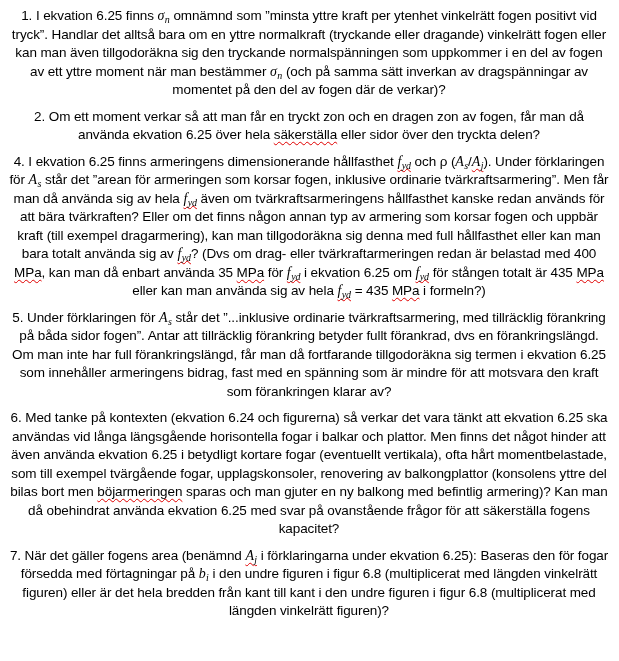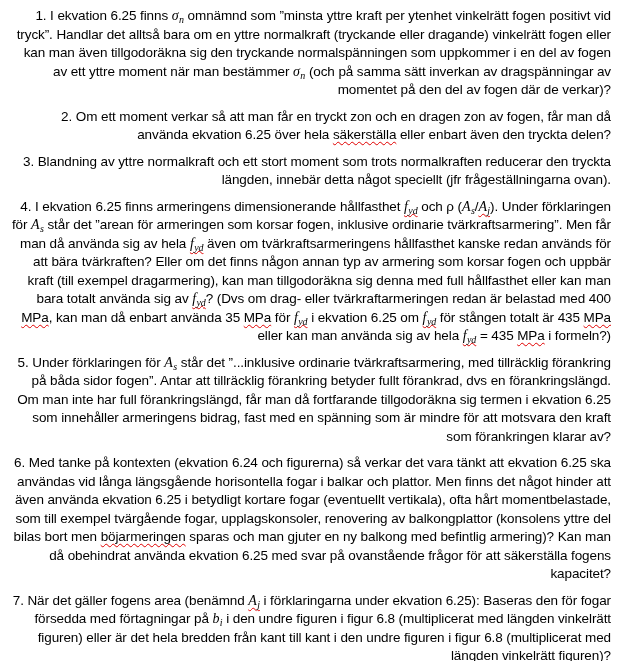--- a/index.html
+++ b/index.html
@@ -11,21 +11,21 @@
     overflow: hidden;
     font-family: "Liberation Sans", "DejaVu Sans", sans-serif;
     font-size: 13.5px;
     line-height: 18.5px;
     letter-spacing: -0.1px;
     background: #ffffff;
     color: #000000;
   }
   .doc p {
     margin: 0 0 8px 0;
-    text-align: right;
+    text-align: center;
   }
   
   .mvar {
     font-family: "Liberation Serif", "DejaVu Serif", serif;
     font-style: italic;
     font-size: 14px;
   }
   .mvar sub {
     font-size: 10px;
     line-height: 0;
@@ -40,19 +40,18 @@
     text-decoration-thickness: 1px;
     text-underline-offset: 2px;
     text-decoration-skip-ink: none;
   }
 </style>
 </head>
 <body style="background: rgb(255, 255, 255); color: rgb(0, 0, 0);">
 
 <div class="doc">
     <p><span><span>1. I ekvation 6.25 finns </span></span><span class="mvar"><span>σ</span><sub>n</sub></span><span><span> omnämnd som ”minsta yttre kraft per ytenhet vinkelrätt fogen positivt vid tryck”. Handlar det alltså bara om en yttre normalkraft (tryckande eller dragande) vinkelrätt fogen eller kan man även tillgodoräkna sig den tryckande normalspänningen som uppkommer i en del av fogen av ett yttre moment när man bestämmer </span></span><span class="mvar"><span>σ</span><sub>n</sub></span><span><span> (och på samma sätt inverkan av dragspänningar av momentet på den del av fogen där de verkar)?</span></span></p>
-    <p><span><span>2. Om ett moment verkar så att man får en tryckt zon och en dragen zon av fogen, får man då använda ekvation 6.25 över hela </span></span><span class="sq"><span>säkerställa</span></span><span><span> eller enbart även den tryckta delen?</span></span></p>
-    <p><span><span>3. Blandning av yttre normalkraft och ett stort moment som trots normalkraften reducerar den tryckta längden, innebär detta något speciellt (jfr frågeställningarna ovan).</span></span></p>
+    <p><span><span>2. Om ett moment verkar så att man får en tryckt zon och en dragen zon av fogen, får man då använda ekvation 6.25 över hela </span></span><span class="sq"><span>säkerställa</span></span><span><span> eller sidor över den tryckta delen?</span></span></p>
     <p><span><span>4. I ekvation 6.25 finns armeringens dimensionerande hållfasthet </span></span><span class="mvar sq"><span>f</span><sub>yd</sub></span><span><span> och ρ (</span></span><span class="mvar"><span>A</span><sub>s</sub></span><span><span>/</span></span><span class="mvar sq"><span>A</span><sub>j</sub></span><span><span>). Under förklaringen för </span></span><span class="mvar"><span>A</span><sub>s</sub></span><span><span> står det ”arean för armeringen som korsar fogen, inklusive ordinarie tvärkraftsarmering”. Men får man då använda sig av hela </span></span><span class="mvar sq"><span>f</span><sub>yd</sub></span><span><span> även om tvärkraftsarmeringens hållfasthet kanske redan används för att bära tvärkraften? Eller om det finns någon annan typ av armering som korsar fogen och uppbär kraft (till exempel dragarmering), kan man tillgodoräkna sig denna med full hållfasthet eller kan man bara totalt använda sig av </span></span><span class="mvar sq"><span>f</span><sub>yd</sub></span><span><span>? (Dvs om drag- eller tvärkraftarmeringen redan är belastad med 400 </span></span><span class="sq"><span>MPa</span></span><span><span>, kan man då enbart använda 35 </span></span><span class="sq"><span>MPa</span></span><span><span> för </span></span><span class="mvar sq"><span>f</span><sub>yd</sub></span><span><span> i ekvation 6.25 om </span></span><span class="mvar sq"><span>f</span><sub>yd</sub></span><span><span> för stången totalt är 435 </span></span><span class="sq"><span>MPa</span></span><span><span> eller kan man använda sig av hela </span></span><span class="mvar sq"><span>f</span><sub>yd</sub></span><span><span> = 435 </span></span><span class="sq"><span>MPa</span></span><span><span> i formeln?)</span></span></p>
     <p><span><span>5. Under förklaringen för </span></span><span class="mvar"><span>A</span><sub>s</sub></span><span><span> står det ”...inklusive ordinarie tvärkraftsarmering, med tillräcklig förankring på båda sidor fogen”. Antar att tillräcklig förankring betyder fullt förankrad, dvs en förankringslängd. Om man inte har full förankringslängd, får man då fortfarande tillgodoräkna sig termen i ekvation 6.25 som innehåller armeringens bidrag, fast med en spänning som är mindre för att motsvara den kraft som förankringen klarar av?</span></span></p>
     <p><span><span>6. Med tanke på kontexten (ekvation 6.24 och figurerna) så verkar det vara tänkt att ekvation 6.25 ska användas vid långa längsgående horisontella fogar i balkar och plattor. Men finns det något hinder att även använda ekvation 6.25 i betydligt kortare fogar (eventuellt vertikala), ofta hårt momentbelastade, som till exempel tvärgående fogar, upplagskonsoler, renovering av balkongplattor (konsolens yttre del bilas bort men </span></span><span class="sq"><span>böjarmeringen</span></span><span><span> sparas och man gjuter en ny balkong med befintlig armering)? Kan man då obehindrat använda ekvation 6.25 med svar på ovanstående frågor för att säkerställa fogens kapacitet?</span></span></p>
     <p><span><span>7. När det gäller fogens area (benämnd </span></span><span class="mvar sq"><span>A</span><sub>j</sub></span><span><span> i förklaringarna under ekvation 6.25): Baseras den för fogar försedda med förtagningar på </span></span><span class="mvar"><span>b</span><sub>i</sub></span><span><span> i den undre figuren i figur 6.8 (multiplicerat med längden vinkelrätt figuren) eller är det hela bredden från kant till kant i den undre figuren i figur 6.8 (multiplicerat med längden vinkelrätt figuren)?</span></span></p>
   </div>
 
 </body></html>

